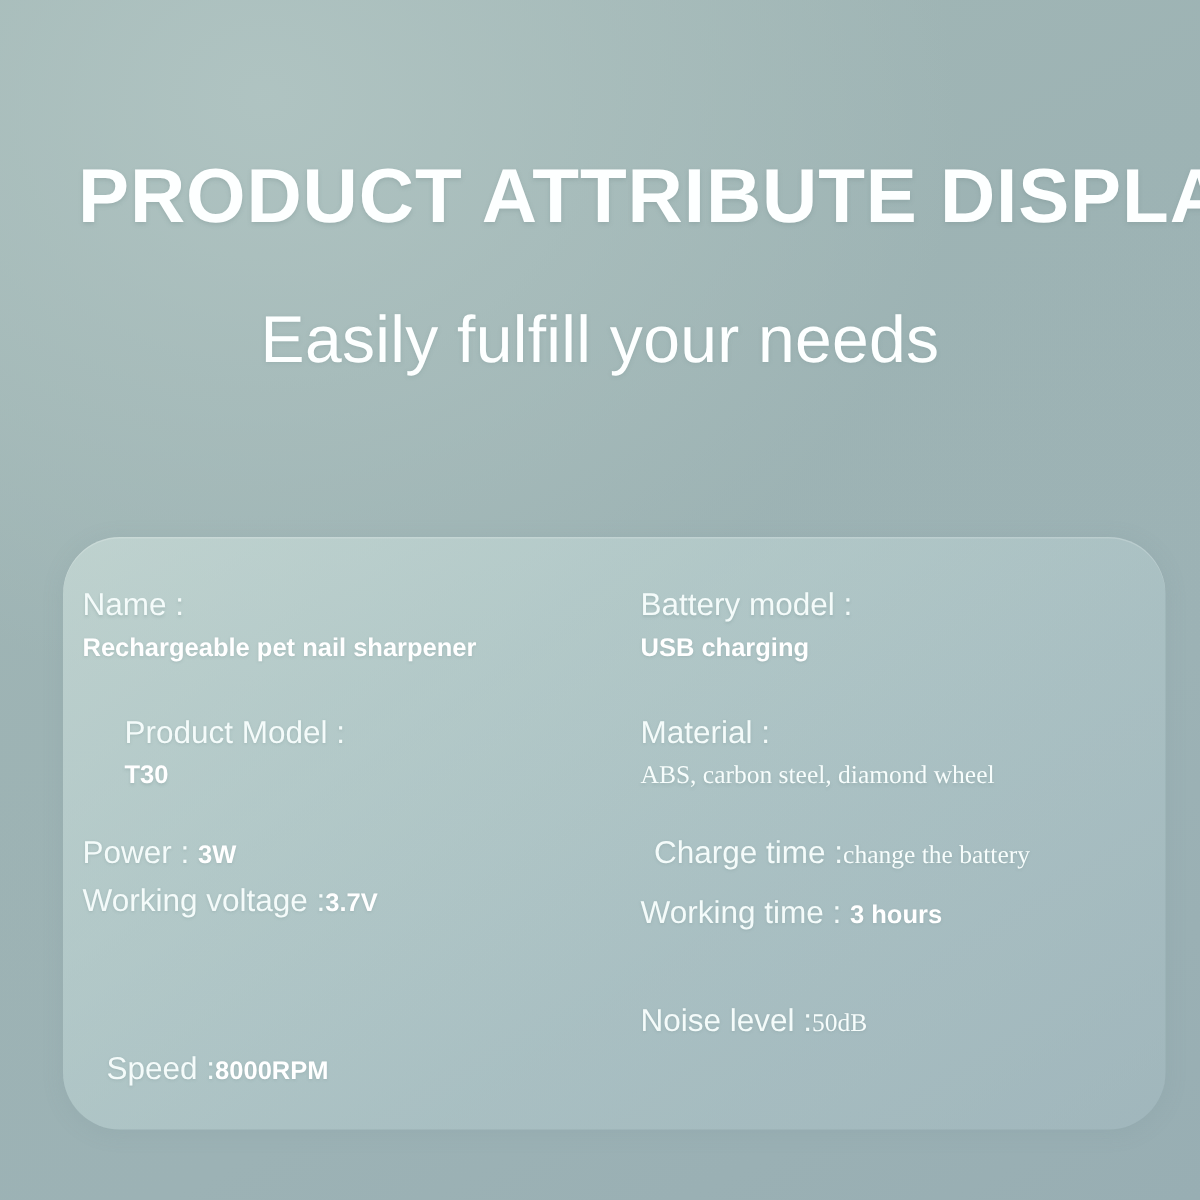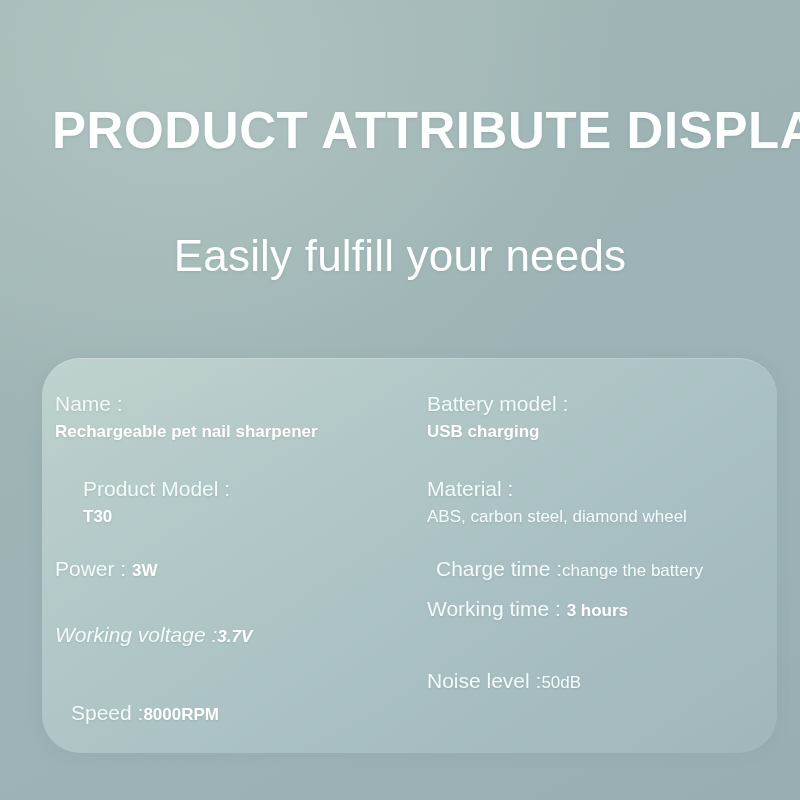--- a/index.html
+++ b/index.html
@@ -43,21 +43,21 @@
     letter-spacing: 0.6px;
     color: #fdffff;
     line-height: 62px;
     white-space: nowrap;
     text-shadow: 0 1px 3px rgba(120,145,145,0.38);
   }
 
   .subtitle {
     position: absolute;
     left: 0;
-    top: 225px;
+    top: 196px;
     width: 800px;
     text-align: center;
     font-size: 44px;
     font-weight: 400;
     color: #fdffff;
     line-height: 62px;
     letter-spacing: 0.2px;
     text-shadow: 0 1px 3px rgba(120,145,145,0.30);
   }
 
@@ -115,35 +115,36 @@
   .spec-value {
     font-size: 17px;
     font-weight: 700;
     color: #ffffff;
     white-space: nowrap;
   }
 
   .spec-value.plain {
     font-weight: 400;
     color: #f7fdfc;
+    font-family: Liberation Serif, serif;
   }
 
   
   .spec-row.stacked .spec-label { display: block; margin-bottom: 9px; }
   .spec-row.stacked .spec-value { display: block; }
 
   
   .spec-row.inline .spec-label,
   .spec-row.inline .spec-value { display: inline; }
 
   
   .col-left  .r0 { position:absolute; left:13px; top:35px;  }
   .col-left  .r1 { position:absolute; left:13px; top:120px;margin-left:28px; }
   .col-left  .r2 { position:absolute; left:13px; top:200px; }
-  .col-left  .r3 { position:absolute; left:13px; top:266px;font-style:italic; }
+  .col-left  .r3 { position:absolute; left:13px; top:232px; }
   .col-left  .r4 { position:absolute; left:13px; top:296px; }
   .col-left  .r5 { position:absolute; left:13px; top:344px;margin-left:16px; }
 
   .col-right .r0 { position:absolute; left:15px; top:35px;  }
   .col-right .r1 { position:absolute; left:15px; top:120px; }
   .col-right .r2 { position:absolute; left:24px; top:200px;text-align:center; }
   .col-right .r3 { position:absolute; left:15px; top:240px; }
   .col-right .r4 { position:absolute; left:15px; top:312px; }
 </style>
 </head>

